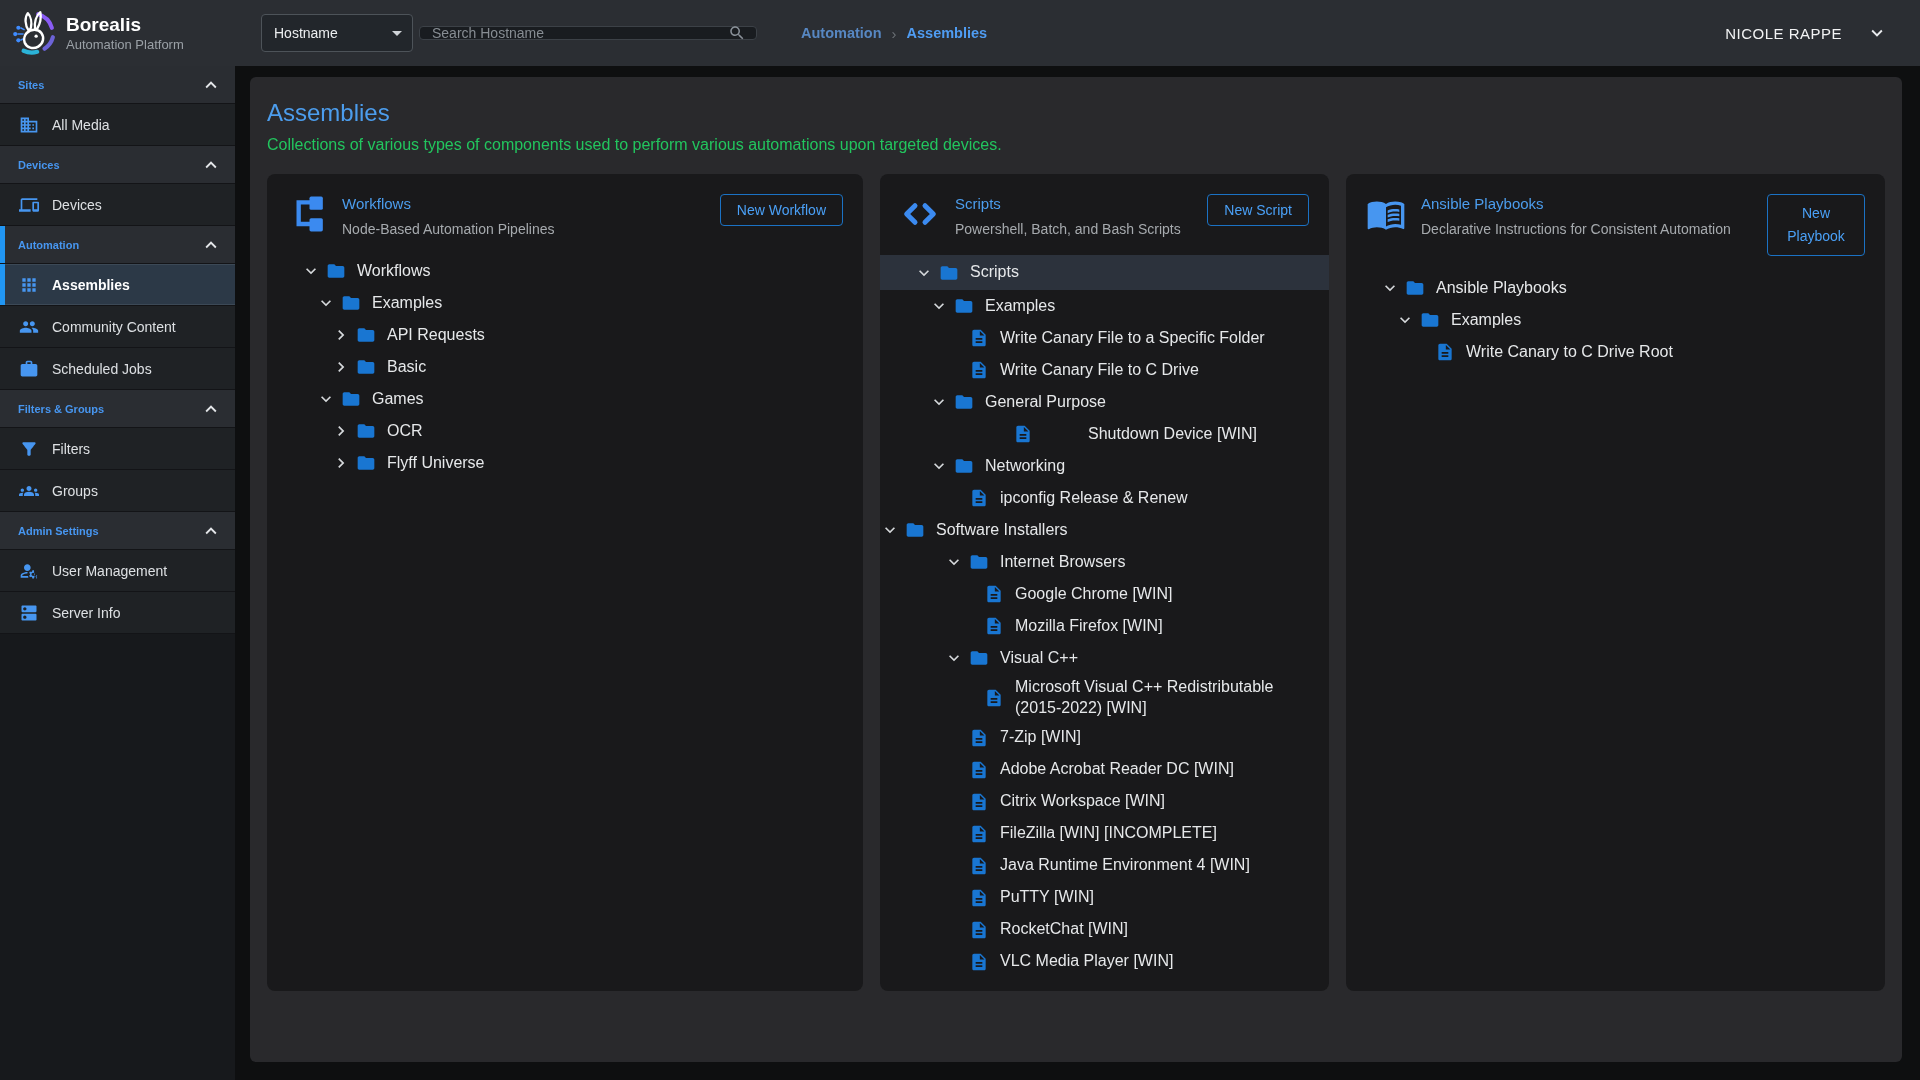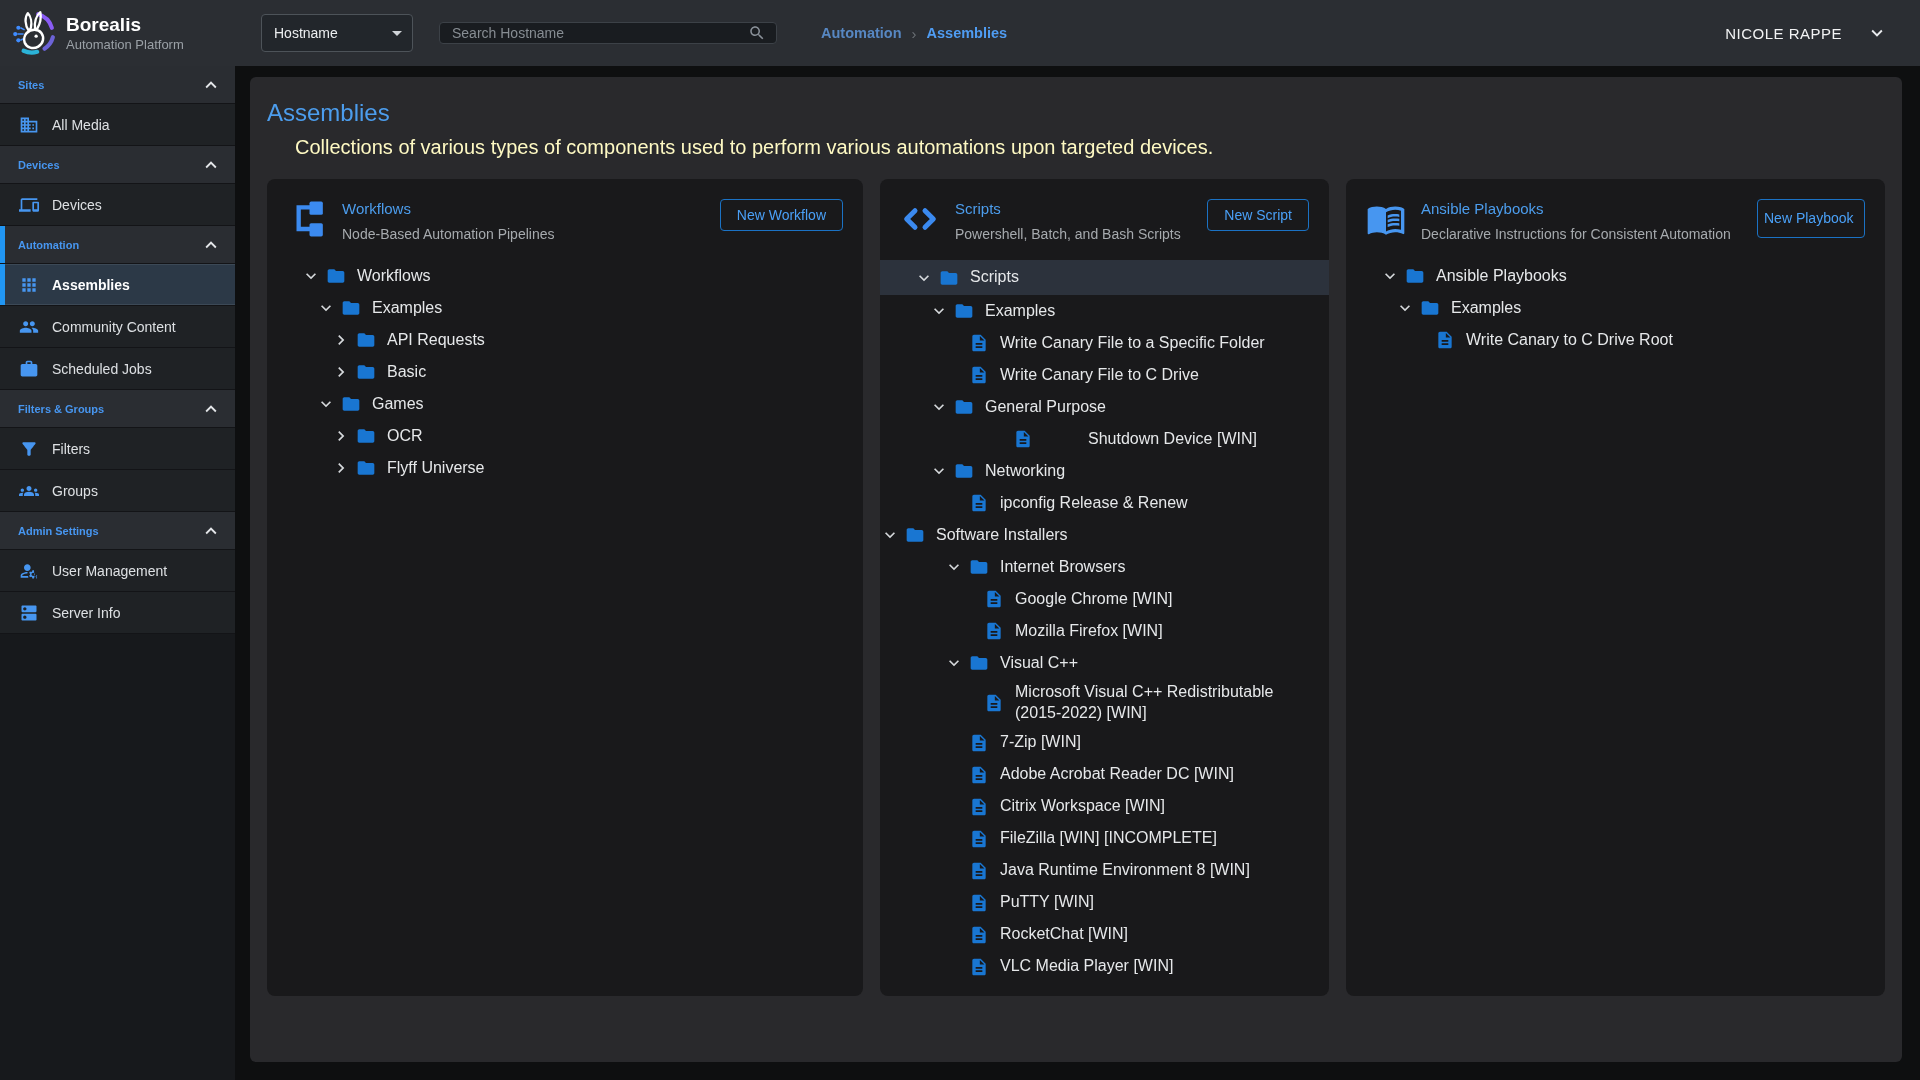--- a/index.html
+++ b/index.html
@@ -13,21 +13,21 @@
   
   .topbar { height:66px; background:#2b2e33; display:flex; align-items:center; }
   .brand { width:235px; flex-shrink:0; display:flex; align-items:center; gap:10px; padding-left:10px; }
   .brand-name { font-size:19px; font-weight:bold; color:#ffffff; line-height:1.15; }
   .brand-sub  { font-size:13px; color:#9aa0a6; margin-top:1px; }
   .host-select { margin-left:26px; width:152px; height:38px; background:#22262b;
     border:1px solid #4d5359; border-radius:4px; display:flex; align-items:center;
     padding:0 10px 0 12px; font-size:14px; color:#eceef0; cursor:pointer; }
   .caret { margin-left:auto; width:0; height:0; border-left:5px solid transparent;
     border-right:5px solid transparent; border-top:5px solid #cfd3d7; }
-  .search-box { margin-left:26px; width:338px; height:22px; background:#191c20;
+  .search-box { margin-left:6px; width:338px; height:14px; background:#191c20;
     border:1px solid #3c4147; border-radius:4px; display:flex; align-items:center; padding:0 10px 0 12px; }
   .search-box input { flex:1; background:transparent; border:none; outline:none;
     color:#e8eaed; font-size:14px; font-family:inherit; }
   .search-box input::placeholder { color:#878d93; }
   .search-box svg { width:18px; height:18px; fill:#8a9199; flex-shrink:0; }
   .breadcrumb { margin-left:44px; display:flex; align-items:center; gap:10px;
     font-size:14.5px; font-weight:bold; }
   .bc-link { color:#5787c2; cursor:pointer; }
   .bc-sep { color:#6b7076; font-weight:normal; font-size:15px; }
   .bc-current { color:#4f9cf2; cursor:pointer; }
@@ -47,33 +47,33 @@
     position:relative; cursor:pointer; }
   .sb-item svg { width:20px; height:20px; fill:#4796f0; flex-shrink:0; }
   .sb-item.active { background:#2c3947; color:#ffffff; font-weight:bold;
     box-shadow: inset 0 1px 0 #3c4956, inset 0 -1px 0 #3c4956; }
   .accent-bar::before { content:''; position:absolute; left:0; top:0; bottom:0;
     width:5px; background:#2196f3; }
   
   .main { flex:1; padding:11px 18px 18px 15px; }
   .panel { background:#29292c; border-radius:6px; height:100%; padding:22px 17px 0; }
   .page-title { color:#4c9ded; font-size:24px; font-weight:normal; }
-  .page-desc { color:#fef9c3; font-size:20px; margin-top:9px;margin-left:28px; }
+  .page-desc { color:#22c55e; font-size:16px; margin-top:9px; }
   .cards { display:flex; gap:17px; margin-top:20px; height:817px; }
   .card { background:#19191b; border-radius:8px; padding:20px; display:flex; flex-direction:column; }
   .card-0 { width:596px; } .card-1 { width:449px; } .card-2 { flex:1; }
   .card-head { display:flex; align-items:flex-start; gap:15px; }
   .card-icon { flex-shrink:0; display:flex; }
   .card-icon svg { width:40px; height:40px; }
   .card-titles { flex:1; padding-top:1px; }
   .card-title { color:#4c9ded; font-size:15px; }
   .card-sub { color:#a6aaae; font-size:14px; margin-top:7px; line-height:1.45; }
   .btn { border:1px solid #1b72c4; color:#4aa0f7; background:transparent; border-radius:4px;
     font-size:14px; padding:7px 16px; font-family:inherit; white-space:nowrap; cursor:pointer; flex-shrink:0; }
-  .card-2 .btn { white-space:normal; width:108px; padding:7px 6px; line-height:1.65; text-align:left;margin-left:8px; }
+  .card-2 .btn { white-space:normal; width:98px; padding:7px 6px; line-height:1.65; text-align:center;margin-left:8px; }
   
   .tree { margin:16px -20px 0; }
   .tree-row { min-height:32px; display:flex; align-items:center; font-size:16px;
     color:#e6e8ea; padding-right:16px; cursor:pointer; }
   .tree-row.selected { background:#2c323c; min-height:35px; }
   .tree-chev { width:20px; height:20px; margin-right:5px; flex-shrink:0; display:flex; }
   .tree-chev svg { width:20px; height:20px; fill:#d5d8db; }
   .tree-spacer { width:25px; flex-shrink:0; }
   .tree-ico { width:20px; height:20px; margin-right:11px; flex-shrink:0; display:flex; }
   .tree-ico svg { width:20px; height:20px; fill:#1976d2; }
@@ -551,21 +551,21 @@
                 </span>
                 <span class="tree-label">FileZilla [WIN] [INCOMPLETE]</span>
               </div>
               <div class="tree-row" style="padding-left: 64px;">
                 <span class="tree-spacer"></span>
                 <span class="tree-ico">
                   <svg viewBox="0 0 24 24">
                     <path d="M14 2H6c-1.1 0-1.99.9-1.99 2L4 20c0 1.1.89 2 1.99 2H18c1.1 0 2-.9 2-2V8l-6-6zm2 16H8v-2h8v2zm0-4H8v-2h8v2zm-3-5V3.5L18.5 9H13z"></path>
                   </svg>
                 </span>
-                <span class="tree-label">Java Runtime Environment 8 [WIN]</span>
+                <span class="tree-label">Java Runtime Environment 4 [WIN]</span>
               </div>
               <div class="tree-row" style="padding-left: 64px;">
                 <span class="tree-spacer"></span>
                 <span class="tree-ico">
                   <svg viewBox="0 0 24 24">
                     <path d="M14 2H6c-1.1 0-1.99.9-1.99 2L4 20c0 1.1.89 2 1.99 2H18c1.1 0 2-.9 2-2V8l-6-6zm2 16H8v-2h8v2zm0-4H8v-2h8v2zm-3-5V3.5L18.5 9H13z"></path>
                   </svg>
                 </span>
                 <span class="tree-label">PuTTY [WIN]</span>
               </div>

